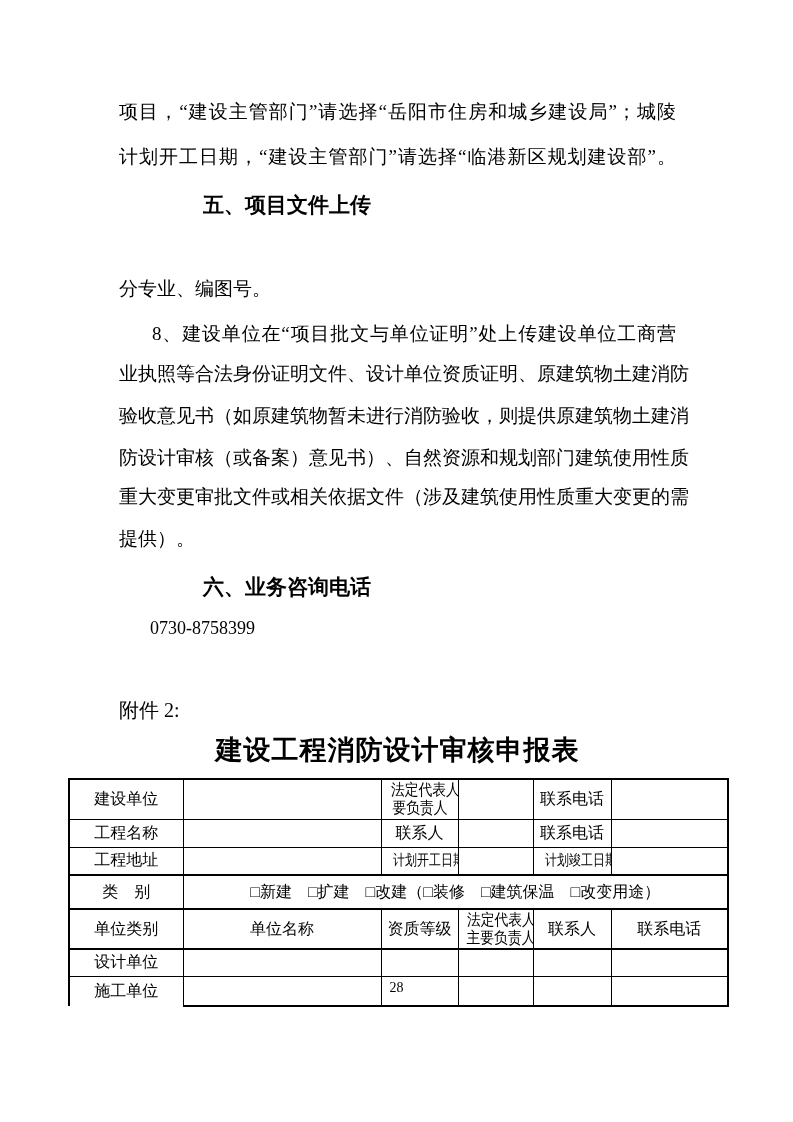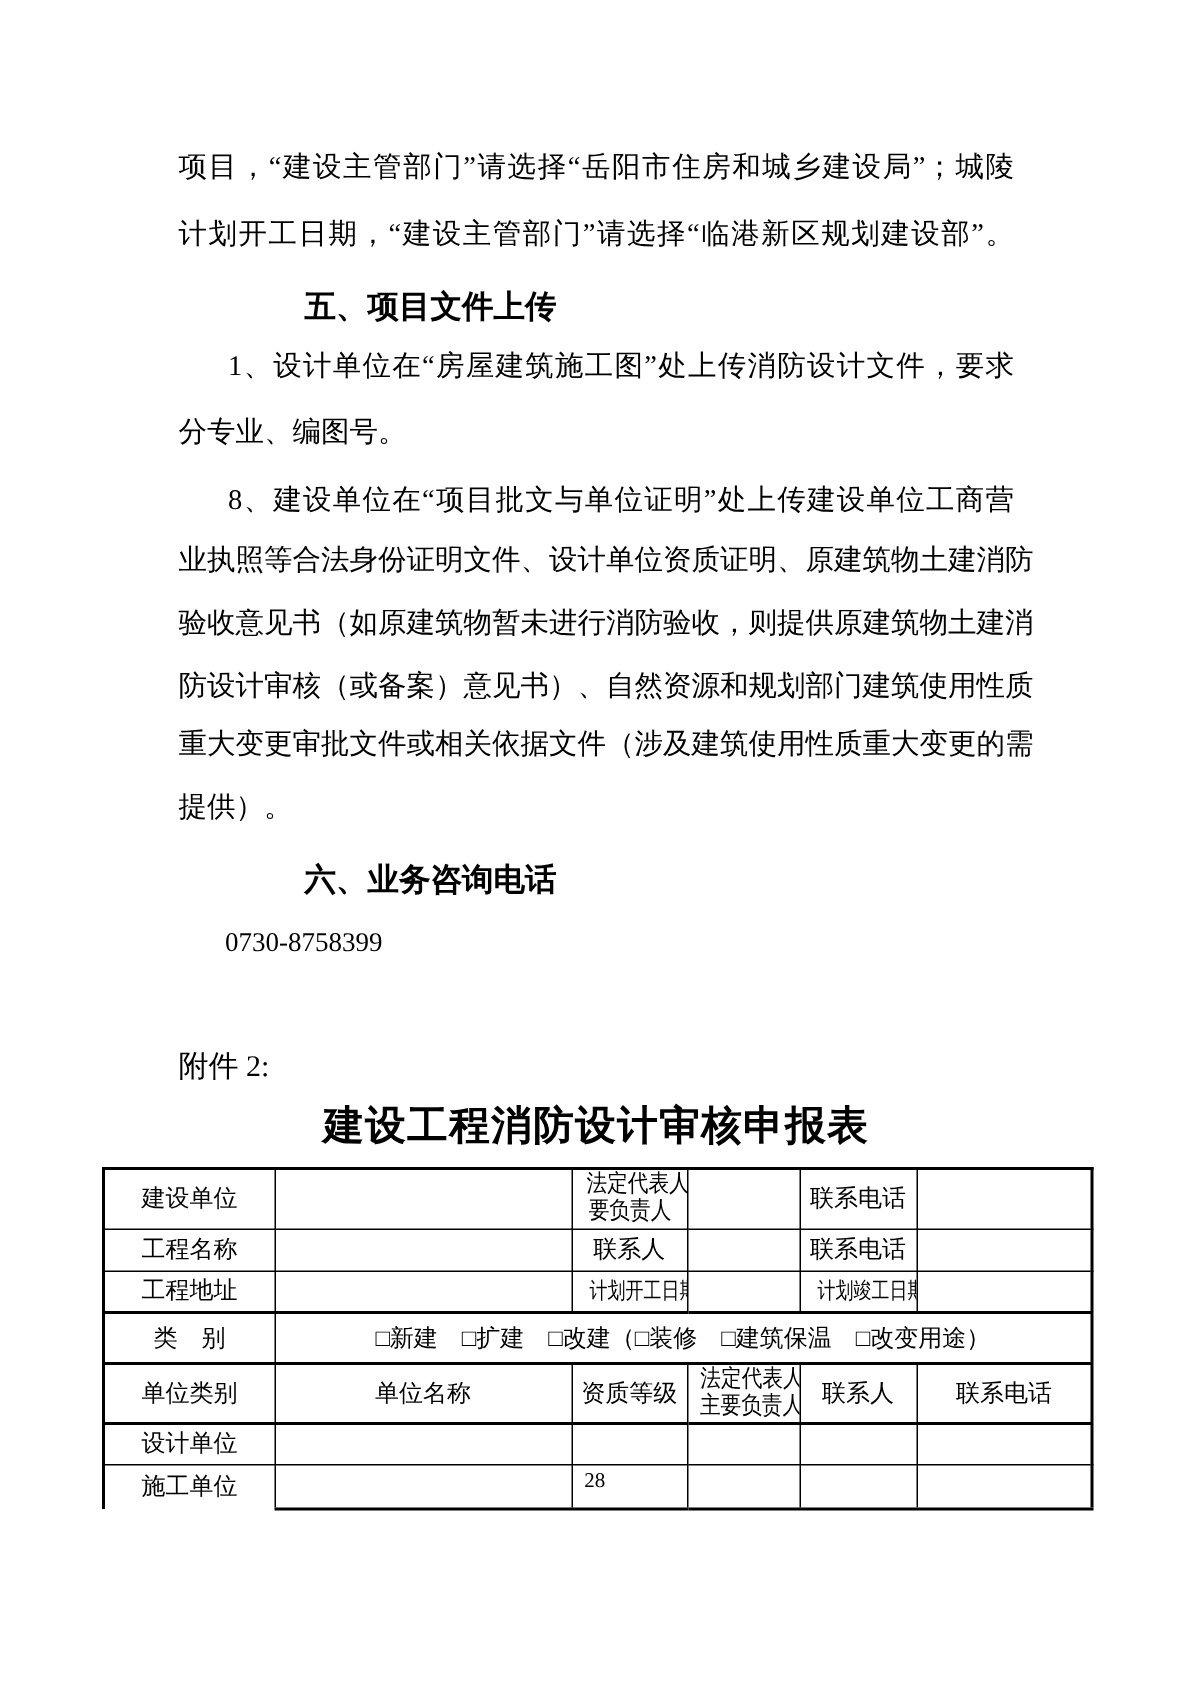--- a/index.html
+++ b/index.html
@@ -61,21 +61,20 @@
 </head>
 <body>
 
 <div class="page">
 
   <div class="tline" style="top:100px">项目，“建设主管部门”请选择“岳阳市住房和城乡建设局”；城陵</div>
   <div class="tline" style="top:145px">计划开工日期，“建设主管部门”请选择“临港新区规划建设部”。</div>
 
   <div class="heading" style="top:192px">五、项目文件上传</div>
 
-  <div class="tline indent" style="top:233px">1、设计单位在“房屋建筑施工图”处上传消防设计文件，要求</div>
   <div class="tline end" style="top:277px">分专业、编图号。</div>
 
   <div class="tline indent" style="top:322px">8、建设单位在“项目批文与单位证明”处上传建设单位工商营</div>
   <div class="tline" style="top:362px">业执照等合法身份证明文件、设计单位资质证明、原建筑物土建消防</div>
   <div class="tline" style="top:404px">验收意见书（如原建筑物暂未进行消防验收，则提供原建筑物土建消</div>
   <div class="tline" style="top:446px">防设计审核（或备案）意见书）、自然资源和规划部门建筑使用性质</div>
   <div class="tline" style="top:485px">重大变更审批文件或相关依据文件（涉及建筑使用性质重大变更的需</div>
   <div class="tline end" style="top:527px">提供）。</div>
 
   <div class="heading" style="top:574px">六、业务咨询电话</div>

